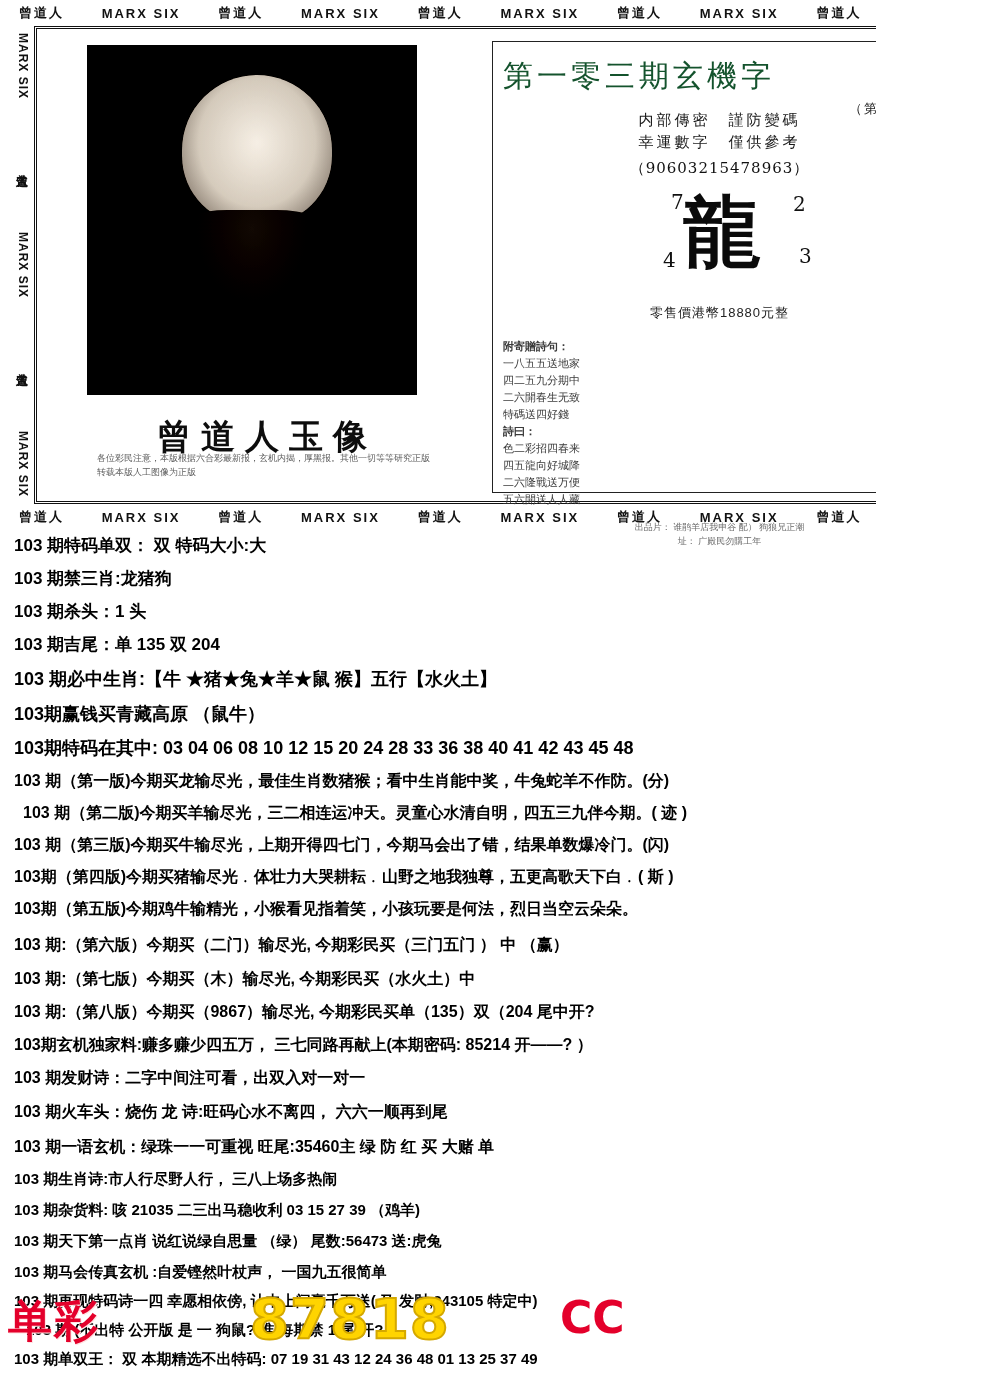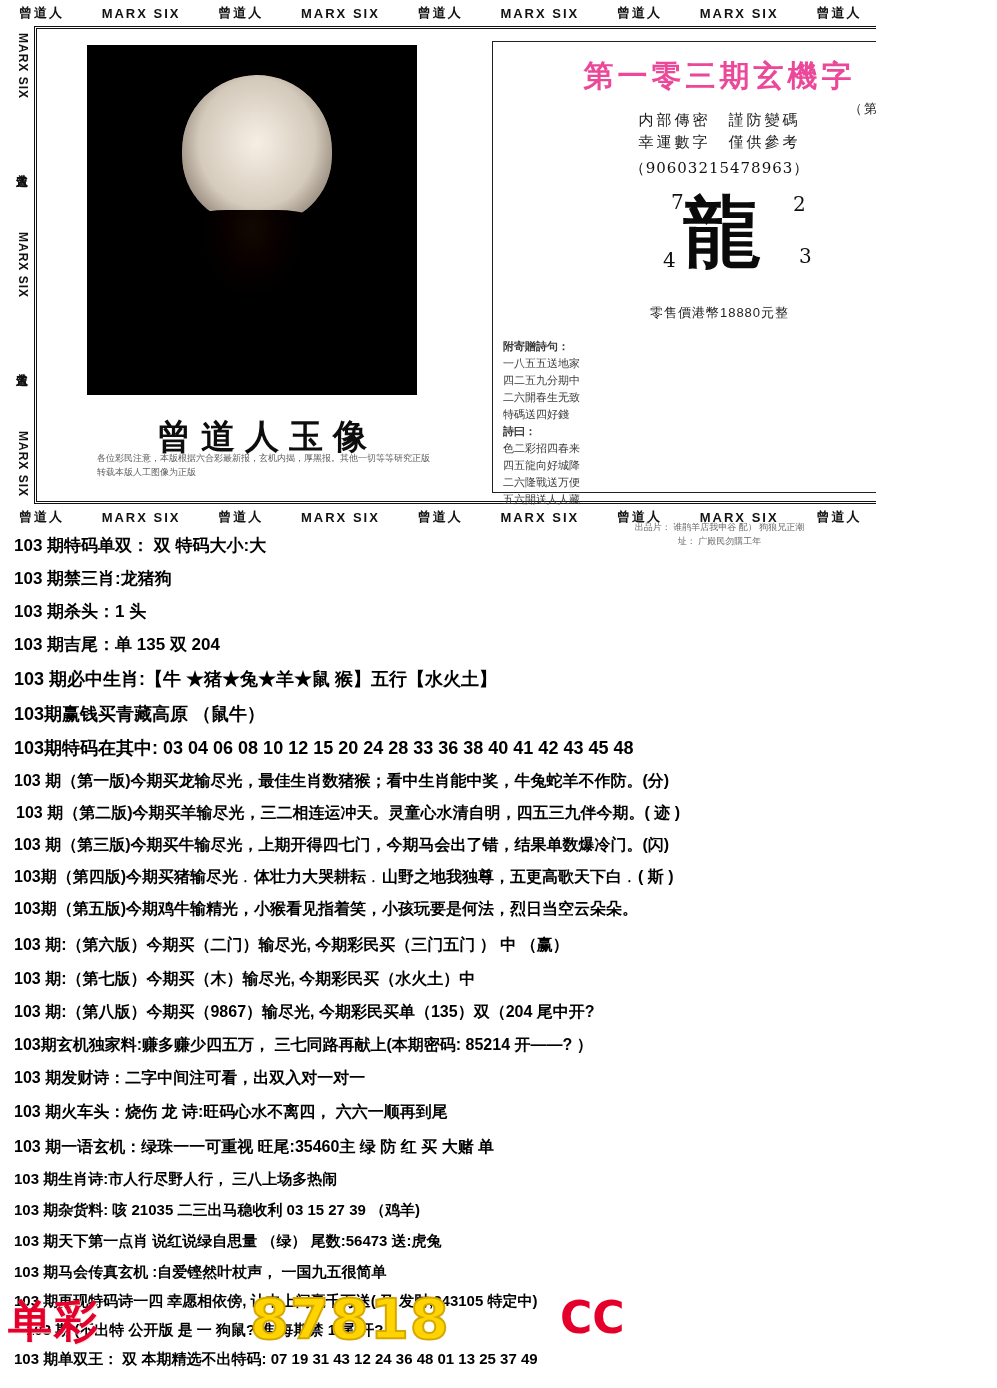--- a/index.html
+++ b/index.html
@@ -136,27 +136,27 @@
     position: absolute;
     left: 455px;
     top: 12px;
     width: 455px;
     height: 452px;
     border: 1px solid #222;
     box-sizing: border-box;
     padding: 8px 10px;
   }
   .tp-title {
-    text-align: center;
+    text-align: left;
     font-family: "DejaVu Serif", serif;
     font-size: 30px;
-    font-weight: bold;
+    font-weight: normal;
     letter-spacing: 4px;
     margin: 6px 0 12px;
-    color: #ec4899;
+    color: #14532d;
   }
   .tp-sub {
     display: flex;
     justify-content: center;
     gap: 18px;
     font-family: "DejaVu Serif", serif;
     font-size: 15px;
     letter-spacing: 3px;
     color: #1a1a1a;
     line-height: 22px;
@@ -402,21 +402,21 @@
 
   <div class="lines" id="lines-host" style="position: absolute;">
       <div class="line" style="position: absolute; left: 14px; top: 0px; font-size: 17px; font-weight: 600;">103 期特码单双：   双  特码大小:大</div>
       <div class="line" style="position: absolute; left: 14px; top: 33px; font-size: 17px; font-weight: 600;">103 期禁三肖:龙猪狗</div>
       <div class="line" style="position: absolute; left: 14px; top: 66px; font-size: 17px; font-weight: 600;">103 期杀头：1 头</div>
       <div class="line" style="position: absolute; left: 14px; top: 99px; font-size: 17px; font-weight: 600;">103 期吉尾：单 135 双 204</div>
       <div class="line" style="position: absolute; left: 14px; top: 133px; font-size: 18px; font-weight: 700;">103 期必中生肖:【牛 ★猪★兔★羊★鼠   猴】五行【水火土】</div>
       <div class="line" style="position: absolute; left: 14px; top: 168px; font-size: 18px; font-weight: 700;">103期赢钱买青藏高原 （鼠牛）</div>
       <div class="line" style="position: absolute; left: 14px; top: 202px; font-size: 18px; font-weight: 700;">103期特码在其中: 03 04 06 08 10 12 15 20 24 28 33 36 38 40 41 42 43 45 48</div>
       <div class="line" style="position: absolute; left: 14px; top: 237px; font-size: 16px; font-weight: 600;">103 期（第一版)今期买龙输尽光，最佳生肖数猪猴；看中生肖能中奖，牛兔蛇羊不作防。(分)</div>
-      <div class="line" style="position: absolute; left: 16px; top: 269px; font-size: 16px; font-weight: 600;">103 期（第二版)今期买羊输尽光，三二相连运冲天。灵童心水清自明，四五三九伴今期。( 迹 )</div>
+      <div class="line" style="position: absolute; left: 23px; top: 269px; font-size: 16px; font-weight: 600;">103 期（第二版)今期买羊输尽光，三二相连运冲天。灵童心水清自明，四五三九伴今期。( 迹 )</div>
       <div class="line" style="position: absolute; left: 14px; top: 301px; font-size: 16px; font-weight: 600;">103 期（第三版)今期买牛输尽光，上期开得四七门，今期马会出了错，结果单数爆冷门。(闪)</div>
       <div class="line" style="position: absolute; left: 14px; top: 333px; font-size: 16px; font-weight: 600;">103期（第四版)今期买猪输尽光﹒体壮力大哭耕耘﹒山野之地我独尊，五更高歌天下白﹒( 斯 )</div>
       <div class="line" style="position: absolute; left: 14px; top: 365px; font-size: 16px; font-weight: 600;">103期（第五版)今期鸡牛输精光，小猴看见指着笑，小孩玩要是何法，烈日当空云朵朵。</div>
       <div class="line" style="position: absolute; left: 14px; top: 401px; font-size: 16px; font-weight: 600;">103 期:（第六版）今期买（二门）输尽光, 今期彩民买（三门五门 ） 中 （赢）</div>
       <div class="line" style="position: absolute; left: 14px; top: 435px; font-size: 16px; font-weight: 600;">103 期:（第七版）今期买（木）输尽光, 今期彩民买（水火土）中</div>
       <div class="line" style="position: absolute; left: 14px; top: 468px; font-size: 16px; font-weight: 600;">103 期:（第八版）今期买（9867）输尽光, 今期彩民买单（135）双（204 尾中开?</div>
       <div class="line" style="position: absolute; left: 14px; top: 501px; font-size: 16px; font-weight: 600;">103期玄机独家料:赚多赚少四五万， 三七同路再献上(本期密码: 85214    开——? ）</div>
       <div class="line" style="position: absolute; left: 14px; top: 534px; font-size: 16px; font-weight: 600;">103 期发财诗：二字中间注可看，出双入对一对一</div>
       <div class="line" style="position: absolute; left: 14px; top: 568px; font-size: 16px; font-weight: 600;">103 期火车头：烧伤 龙 诗:旺码心水不离四， 六六一顺再到尾</div>
       <div class="line" style="position: absolute; left: 14px; top: 603px; font-size: 16px; font-weight: 600;">103 期一语玄机：绿珠一一可重视 旺尾:35460主 绿  防  红 买 大赌 单</div>

